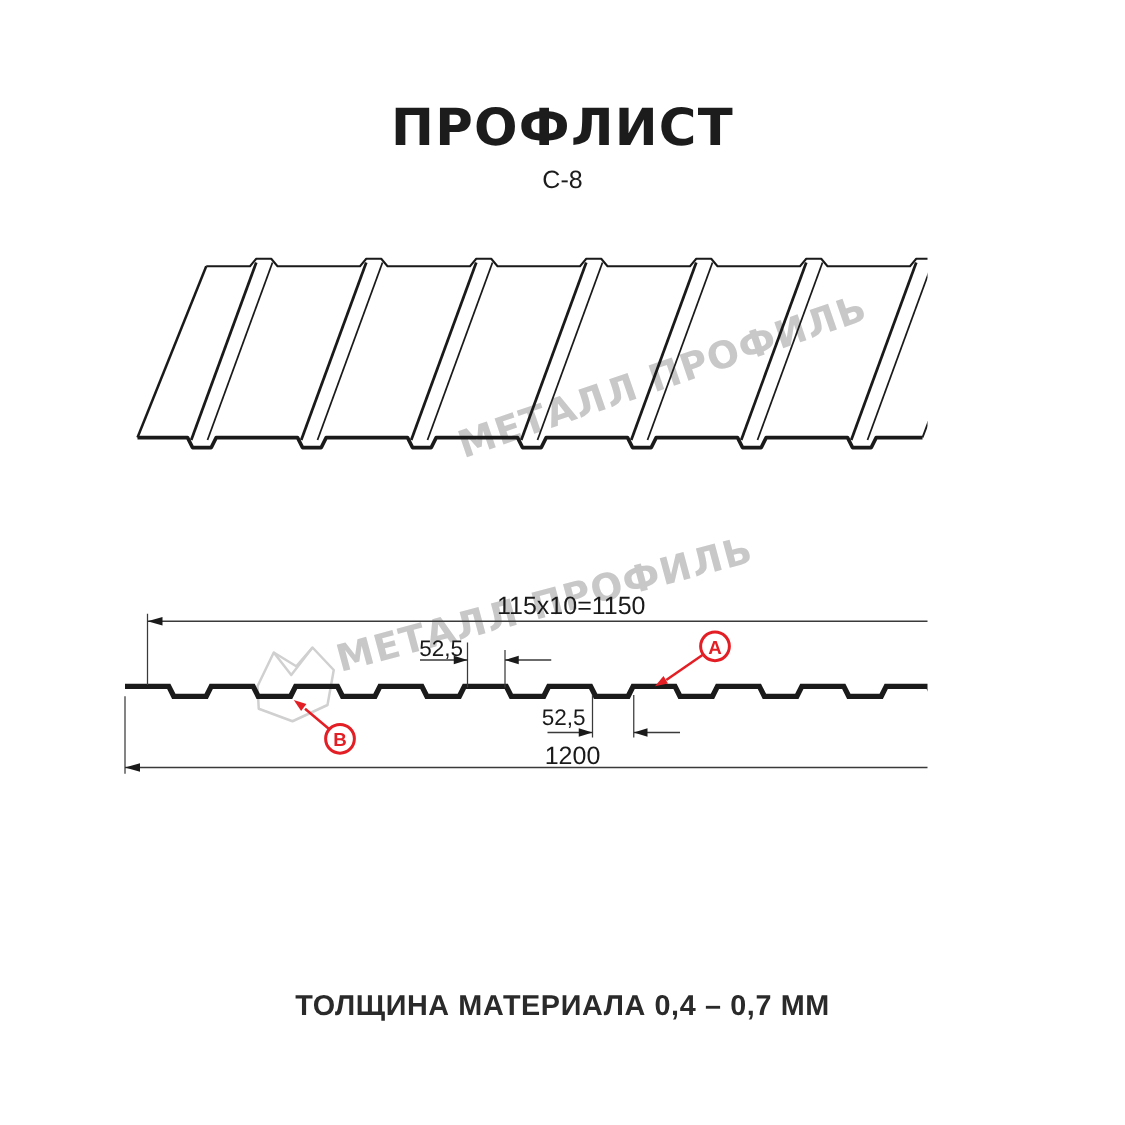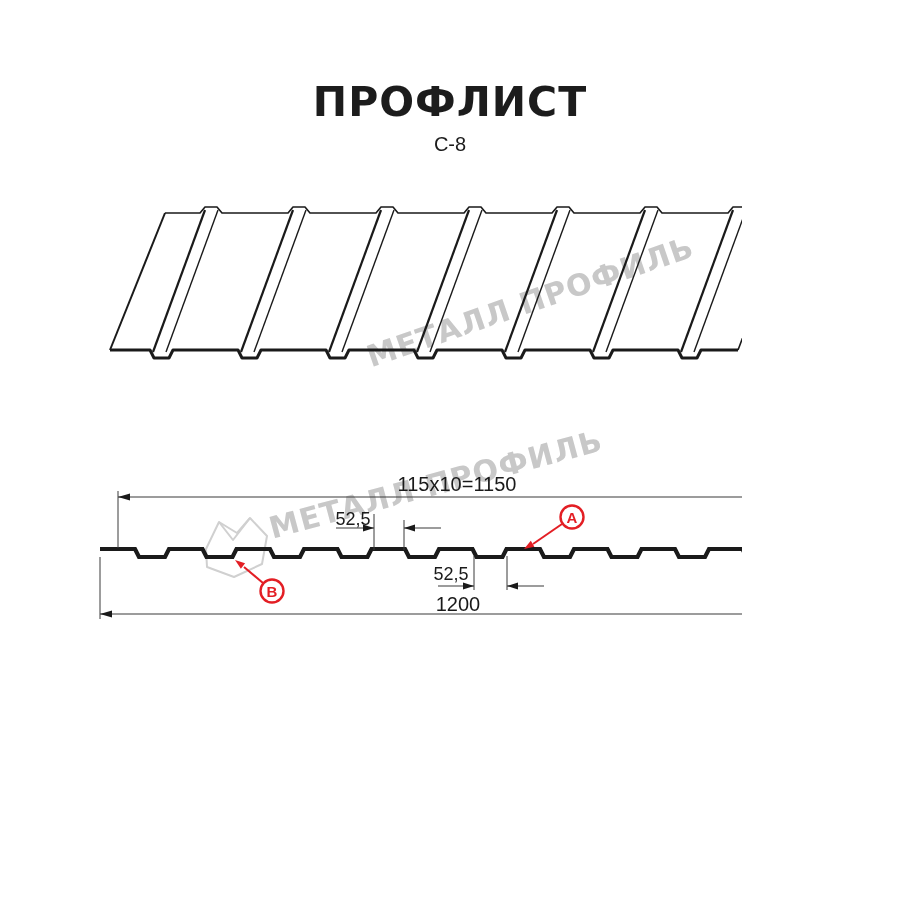--- a/index.html
+++ b/index.html
@@ -123,13 +123,14 @@
     </g>
 
     <g>
       <line class="redline" x1="263" y1="583" x2="244" y2="567"></line>
       <polygon class="redarrow" points="235,560 245.1,563.2 240.9,568.8"></polygon>
       <circle cx="272" cy="591" r="11.5" fill="#fff" stroke="var(--red)" stroke-width="2.4"></circle>
       <text class="redtext" x="272" y="597" font-size="15" text-anchor="middle">В</text>
     </g>
   </svg>
 
+  <div id="footer-note" class="centered">ТОЛЩИНА МАТЕРИАЛА 0,4 – 0,7 ММ</div>
 </div>
 
 </body></html>

